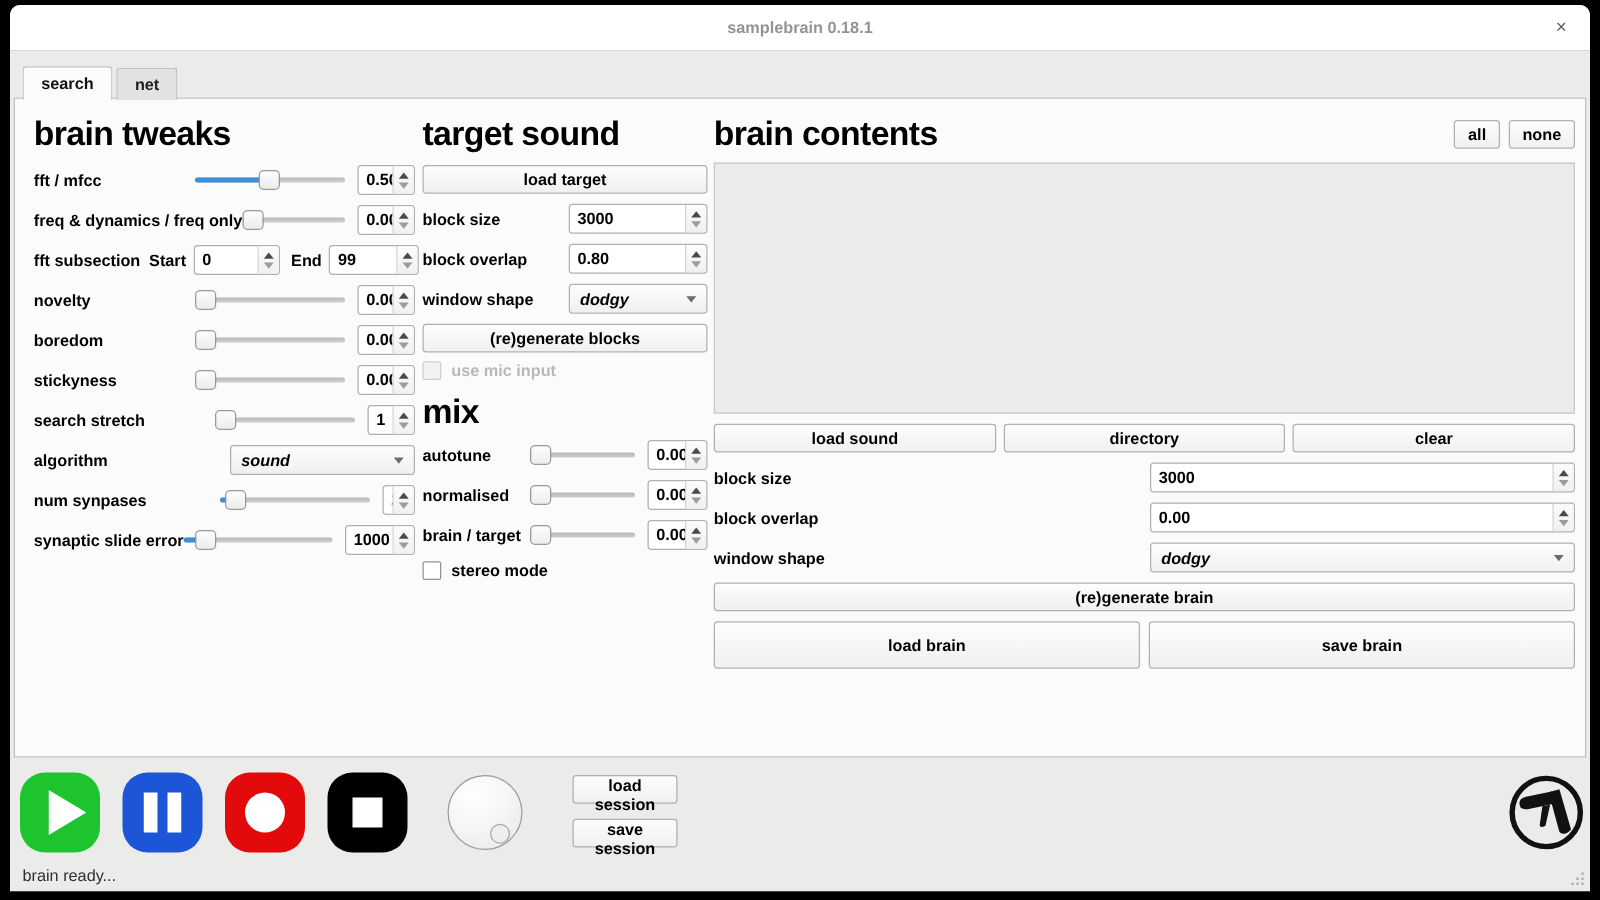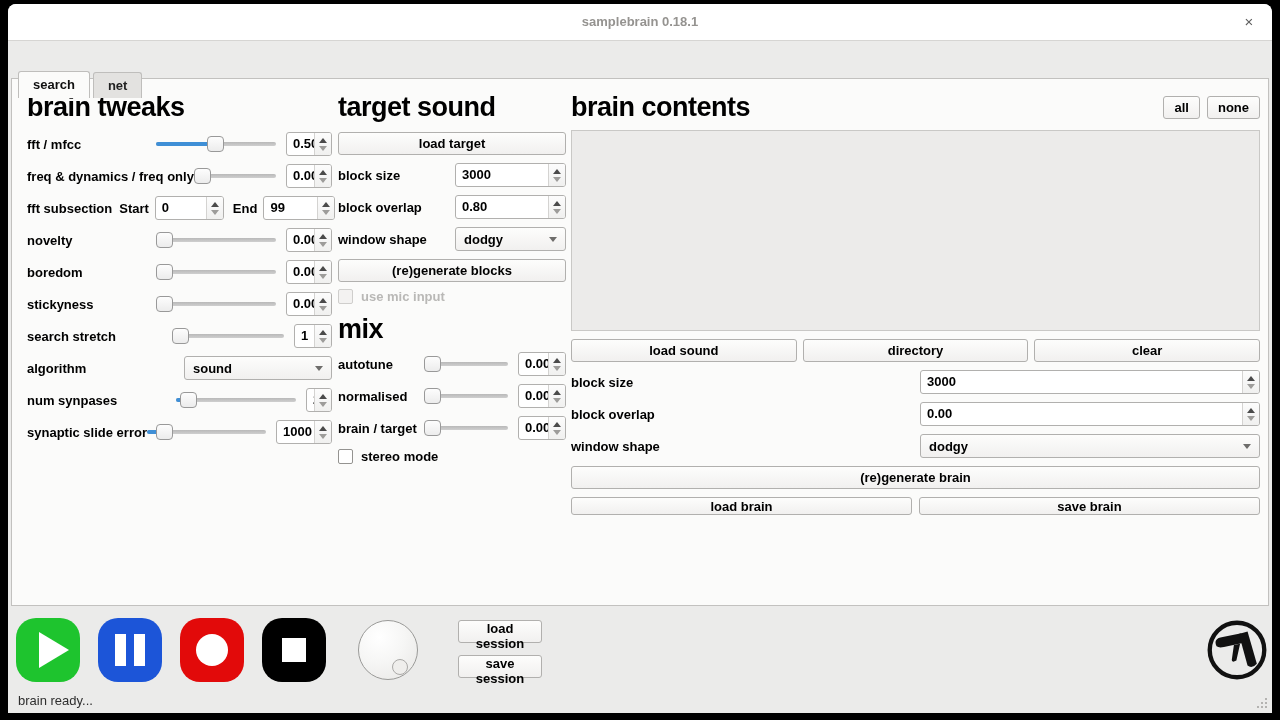--- a/index.html
+++ b/index.html
@@ -7,21 +7,21 @@
           font-family:"Liberation Sans","DejaVu Sans",sans-serif;}
   .window{position:absolute;left:8px;top:4px;width:1264px;height:709px;background:#ebebea;
           border-radius:8px 8px 0 0;overflow:hidden;}
   
   .titlebar{position:relative;height:36px;background:#ffffff;border-bottom:1px solid #d6d5d3;}
   .titlebar .title{position:absolute;left:0;right:0;top:0;line-height:36px;text-align:center;
           font-size:13px;font-weight:bold;color:#959390;}
   .close-btn{position:absolute;right:10px;top:5px;width:26px;height:26px;border-radius:14px;
           text-align:center;line-height:26px;font-size:15px;color:#5d5d5d;cursor:default;}
   
-  .tabbar{position:absolute;left:10px;top:67px;display:flex;align-items:flex-end;z-index:3;text-align:center;}
+  .tabbar{position:absolute;left:10px;top:49px;display:flex;align-items:flex-end;z-index:3;text-align:center;}
   .tab{height:25px;line-height:25px;padding:0 14px;font-size:13px;font-weight:bold;color:#111;
           border:1px solid #bfbebc;border-bottom:none;border-radius:3px 3px 0 0;margin-right:3px;}
   .tab.active{background:#fbfbfa;height:26px;position:relative;z-index:4;}
   .tab.inactive{background:#e3e2e0;color:#222;}
   .tabpane{position:absolute;left:3px;top:74px;width:1258px;height:528px;background:#fbfbfa;
           border:1px solid #c2c1bf;box-sizing:border-box;}
   
   .col{position:absolute;top:0;}
   .col1{left:15px;width:305px;}
   .col2{left:326px;width:228px;}
@@ -45,21 +45,21 @@
   .spin-val{flex:1;font-size:13px;font-weight:bold;color:#000;line-height:22px;padding-left:6px;overflow:hidden;}
   .spin-btns{width:16px;display:flex;flex-direction:column;align-items:center;justify-content:center;gap:3px;
           background:linear-gradient(#fcfcfc,#f0f0ef);border-left:1px solid #d4d3d1;}
   .up{width:0;height:0;border-left:4px solid transparent;border-right:4px solid transparent;
           border-bottom:5px solid #4a4a4a;display:block;}
   .dn{width:0;height:0;border-left:4px solid transparent;border-right:4px solid transparent;
           border-top:5px solid #9d9c9a;display:block;}
   
   .combo{display:flex;align-items:center;height:24px;background:linear-gradient(#fdfdfc,#f1f0ef);
           border:1px solid #b1b0ae;border-radius:3px;box-sizing:border-box;flex:none;}
-  .combo-val{flex:1;font-size:13px;font-weight:bold;color:#000;padding-left:8px;}
+  .combo-val{flex:1;font-size:13px;font-weight:bold;color:#000;padding-left:8px;font-style:italic;}
   .combo-arrow{width:0;height:0;border-left:4px solid transparent;border-right:4px solid transparent;
           border-top:5px solid #6e6d6b;margin-right:8px;display:block;}
   
   .btn{display:block;height:24px;background:linear-gradient(#fdfdfc,#f1f0ef);border:1px solid #b1b0ae;
           border-radius:3px;font-family:inherit;font-size:13px;font-weight:bold;color:#000;
           box-sizing:border-box;padding:0 10px;}
   
   .check{display:flex;align-items:center;gap:8px;height:16px;margin:6px 0 10px 0;}
   .box{width:15px;height:15px;background:#fff;border:1px solid #949390;border-radius:2px;
           box-sizing:border-box;display:block;}
@@ -68,21 +68,21 @@
   .bc-head{display:flex;align-items:center;margin-top:13px;height:30px;}
   .bc-head h1{margin:0;flex:1;}
   .minibtn{height:23px;margin-left:7px;}
   .list-box{margin-top:8px;height:201px;background:#ecebea;border:1px solid #c9c8c6;box-sizing:border-box;}
   .btnrow3{display:flex;gap:6px;margin-top:8px;}
   .btnrow3 .btn{flex:1;height:23px;}
   .bc-row{display:flex;align-items:center;height:24px;margin-top:8px;}
   .bc-row .lbl{flex:1;}
   .fullbtn{width:100%;height:23px;margin-top:8px;}
   .btnrow2{display:flex;gap:7px;margin-top:8px;}
-  .btnrow2 .btn{flex:1;height:18px;}
+  .btnrow2 .btn{flex:1;height:38px;}
   
   .tbtn{position:absolute;width:64px;height:64px;border:none;border-radius:20px;padding:0;}
   .tbtn svg{display:block;margin:auto;}
   .knob{position:absolute;width:60px;height:60px;border-radius:50%;border:1px solid #9a9a98;
           background:radial-gradient(circle at 35% 28%,#ffffff 0%,#f6f6f5 45%,#e7e6e4 100%);
           box-sizing:border-box;}
   .knob-dot{position:absolute;left:33px;top:38px;width:16px;height:16px;border-radius:50%;
           background:#efeeec;border:1px solid #aaa9a7;box-sizing:border-box;}
   .session-btn{position:absolute;width:84px;height:23px;margin-left:14px;}
   .logo{position:absolute;left:1198px;top:615px;width:62px;height:62px;}

